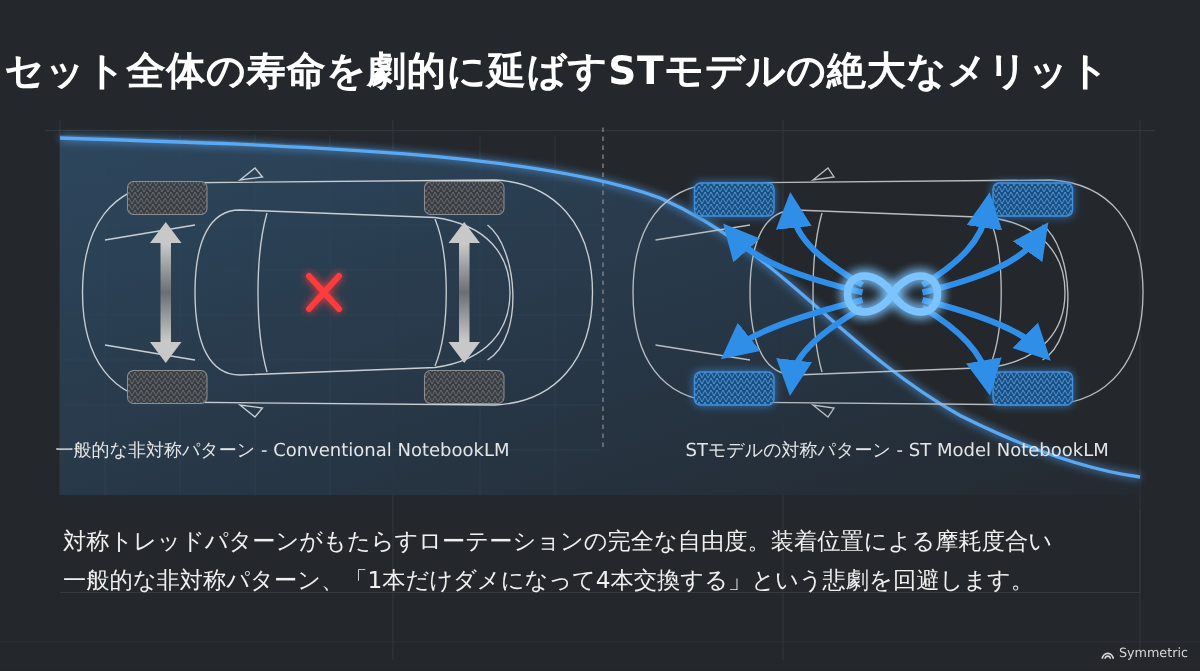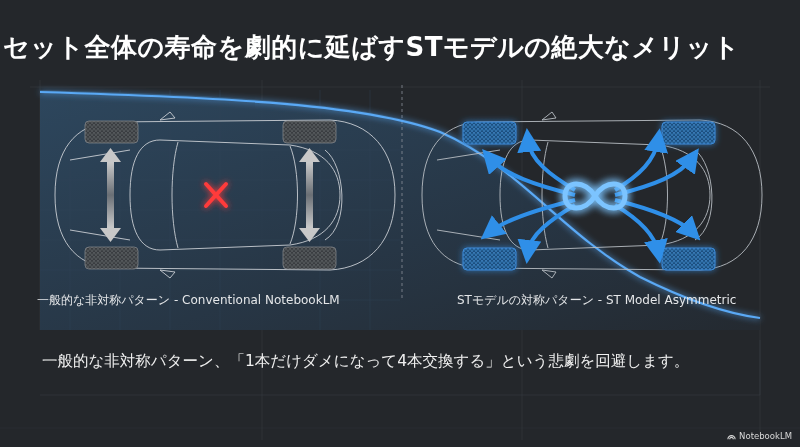--- a/index.html
+++ b/index.html
@@ -146,24 +146,25 @@
     <path d="M615 195 C 655 185, 680 175, 692 158"></path>
     <path d="M615 200 C 655 210, 680 220, 692 232"></path>
     <path d="M615 205 C 640 220, 655 235, 658 252"></path>
   </g>
   <g filter="url(#glowBig)">
     <path d="M595 196 C 585 180, 565 180, 565 196 C 565 212, 585 212, 595 196 C 605 180, 625 180, 625 196 C 625 212, 605 212, 595 196 Z" fill="none" stroke="#7cc4ff" stroke-width="5"></path>
   </g>
 </svg>
 
 <div class="caption cap-left">一般的な非対称パターン - Conventional NotebookLM</div>
-<div class="caption cap-right">STモデルの対称パターン - ST Model Asymmetric</div>
+<div class="caption cap-right">STモデルの対称パターン - ST Model NotebookLM</div>
 
 <div class="desc">
+  <p>対称トレッドパターンがもたらすローテーションの完全な自由度。装着位置による摩耗度合い</p>
   <p>一般的な非対称パターン、「1本だけダメになって4本交換する」という悲劇を回避します。</p>
 </div>
 
 <div class="brand">
   <svg viewBox="0 0 10 10">
       <path d="M1 8 A4 4 0 0 1 9 8 M3 8 A2 2 0 0 1 7 8" fill="none" stroke="#d8d8d8" stroke-width="1.2"></path>
     </svg>
-  <span>NotebookLM</span>
+  <span>Symmetric</span>
 </div>
 
 </body></html>

